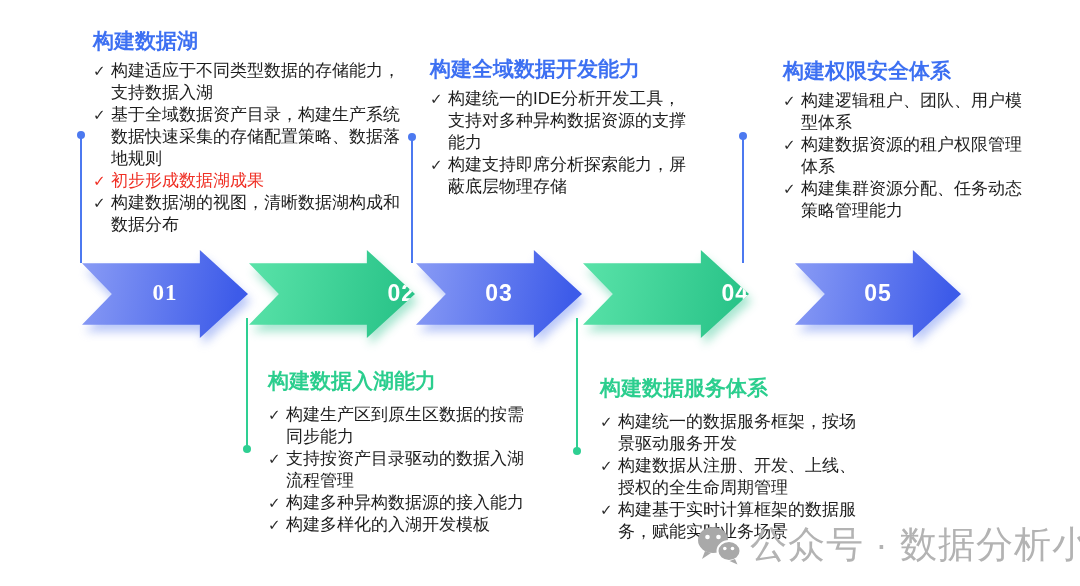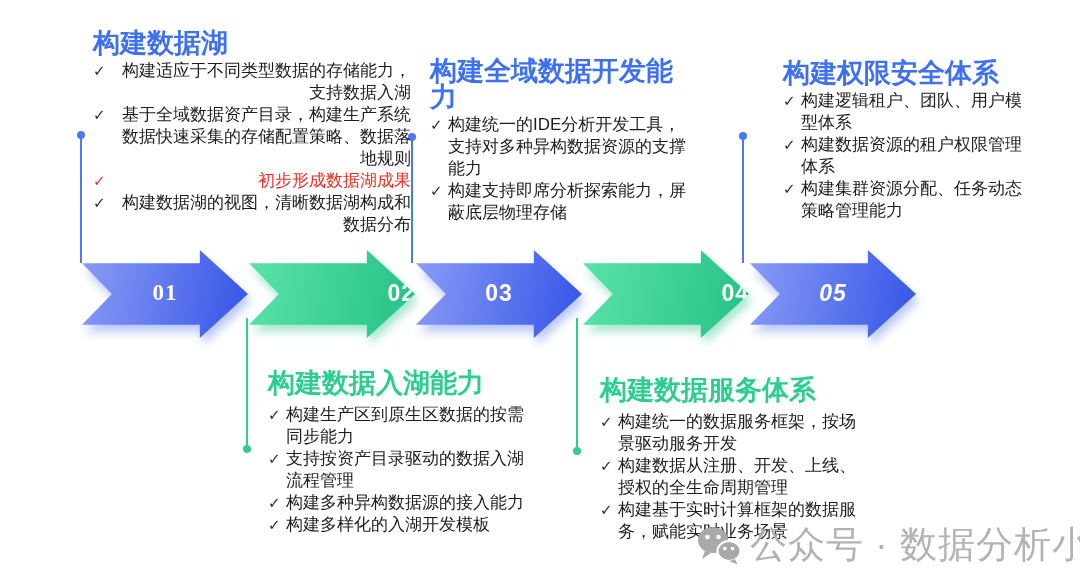--- a/index.html
+++ b/index.html
@@ -2,29 +2,29 @@
 <html><head>
 <meta charset="utf-8">
 <style>
   html,body{margin:0;padding:0;background:#fff;}
   #stage{
     position:relative;width:1080px;height:586px;background:#fff;overflow:hidden;
     font-family:"Liberation Sans","DejaVu Sans",sans-serif;
   }
   
   .note{position:absolute;z-index:3;}
-  .note-title{font-size:27px;font-weight:700;line-height:26px;margin-bottom:4px;}
+  .note-title{font-size:21px;font-weight:700;line-height:26px;margin-bottom:4px;font-family:Liberation Mono, monospace;}
   .note-title.blue{color:#3d70f2;}
   .note-title.green{color:#2bce8e;}
   .item{display:flex;align-items:flex-start;color:#1c1c1c;font-size:17px;line-height:22px;font-weight:400;}
   .chk{flex:0 0 18px;width:18px;color:#2b2b2b;font-size:15px;line-height:22px;}
   .txt{flex:1;}
   .item.red .chk,.item.red .txt{color:#ef2f24;}
   #b1{left:93px;top:30px;width:318px;}
-  #b1 .txt{max-width:300px;text-align:right;}
+  #b1 .txt{max-width:300px;}
   #b2{left:430px;top:58px;width:258px;}
   #b2 .txt{max-width:240px;}
   #b3{left:762px;top:60px;width:250px;margin-left:21px;}
   #b3 .txt{max-width:232px;}
   #b4{left:268px;top:370px;width:263px;}
   #b4 .txt{max-width:245px;}
   #b5{left:600px;top:370px;width:263px;margin-top:7px;}
   #b5 .txt{max-width:245px;}
   #b4 .note-title,#b5 .note-title{margin-bottom:8px;}
   
@@ -32,21 +32,21 @@
   .arrow-wrap.blue{filter:drop-shadow(3px 7px 5px rgba(100,130,240,.45));}
   .arrow-wrap.green{filter:drop-shadow(3px 7px 5px rgba(60,200,150,.45));}
   .arrow{
     width:166px;height:88px;
     clip-path:polygon(0% 15%,71% 15%,71% 0%,100% 50%,71% 100%,71% 85%,0% 85%,18% 50%);
     display:flex;align-items:center;justify-content:center;
   }
   .arrow.blue{background:linear-gradient(100deg,#8a9cf5 0%,#3d5be9 90%);}
   .arrow.green{background:linear-gradient(100deg,#5ae3a9 0%,#2ac489 90%);justify-content:flex-end;}
   .arrow .num{color:#fff;font-size:23px;font-weight:700;letter-spacing:1px;margin-top:-2px;}
-  #a1{left:82px;font-family:Liberation Serif, serif;}  #a2{left:249px;} #a3{left:416px;} #a4{left:583px;} #a5{left:750px;font-style:italic;}
+  #a1{left:82px;font-family:Liberation Serif, serif;}  #a2{left:249px;} #a3{left:416px;} #a4{left:583px;} #a5{left:795px;}
   
   .connector{position:absolute;width:2px;z-index:1;}
   .connector .dot{position:absolute;left:50%;transform:translateX(-50%);width:8px;height:8px;border-radius:50%;}
   .connector.blue{background:#4c79f0;}  .connector.blue .dot{background:#4c79f0;}
   .connector.green{background:#2ecf92;} .connector.green .dot{background:#2ecf92;}
   #c1{left:80px;top:135px;height:128px;}
   #c2{left:411px;top:137px;height:126px;}
   #c3{left:742px;top:136px;height:127px;}
   #c4{left:246px;top:318px;height:131px;}
   #c5{left:576px;top:318px;height:133px;}

